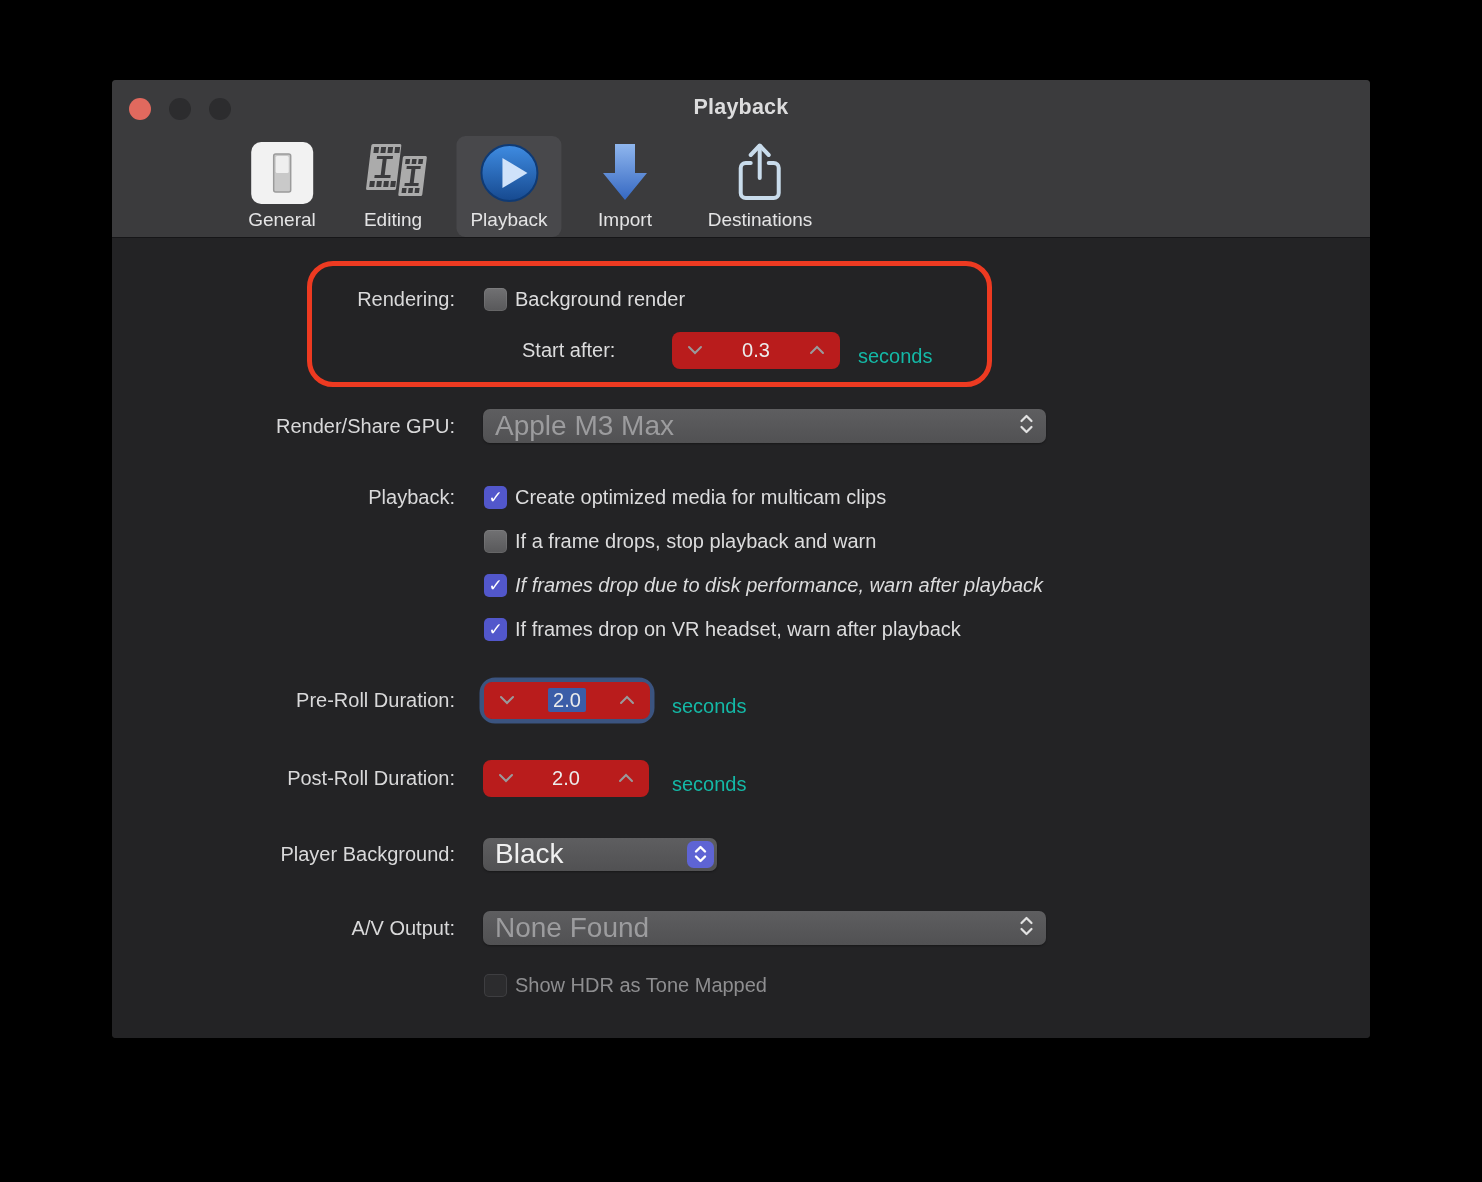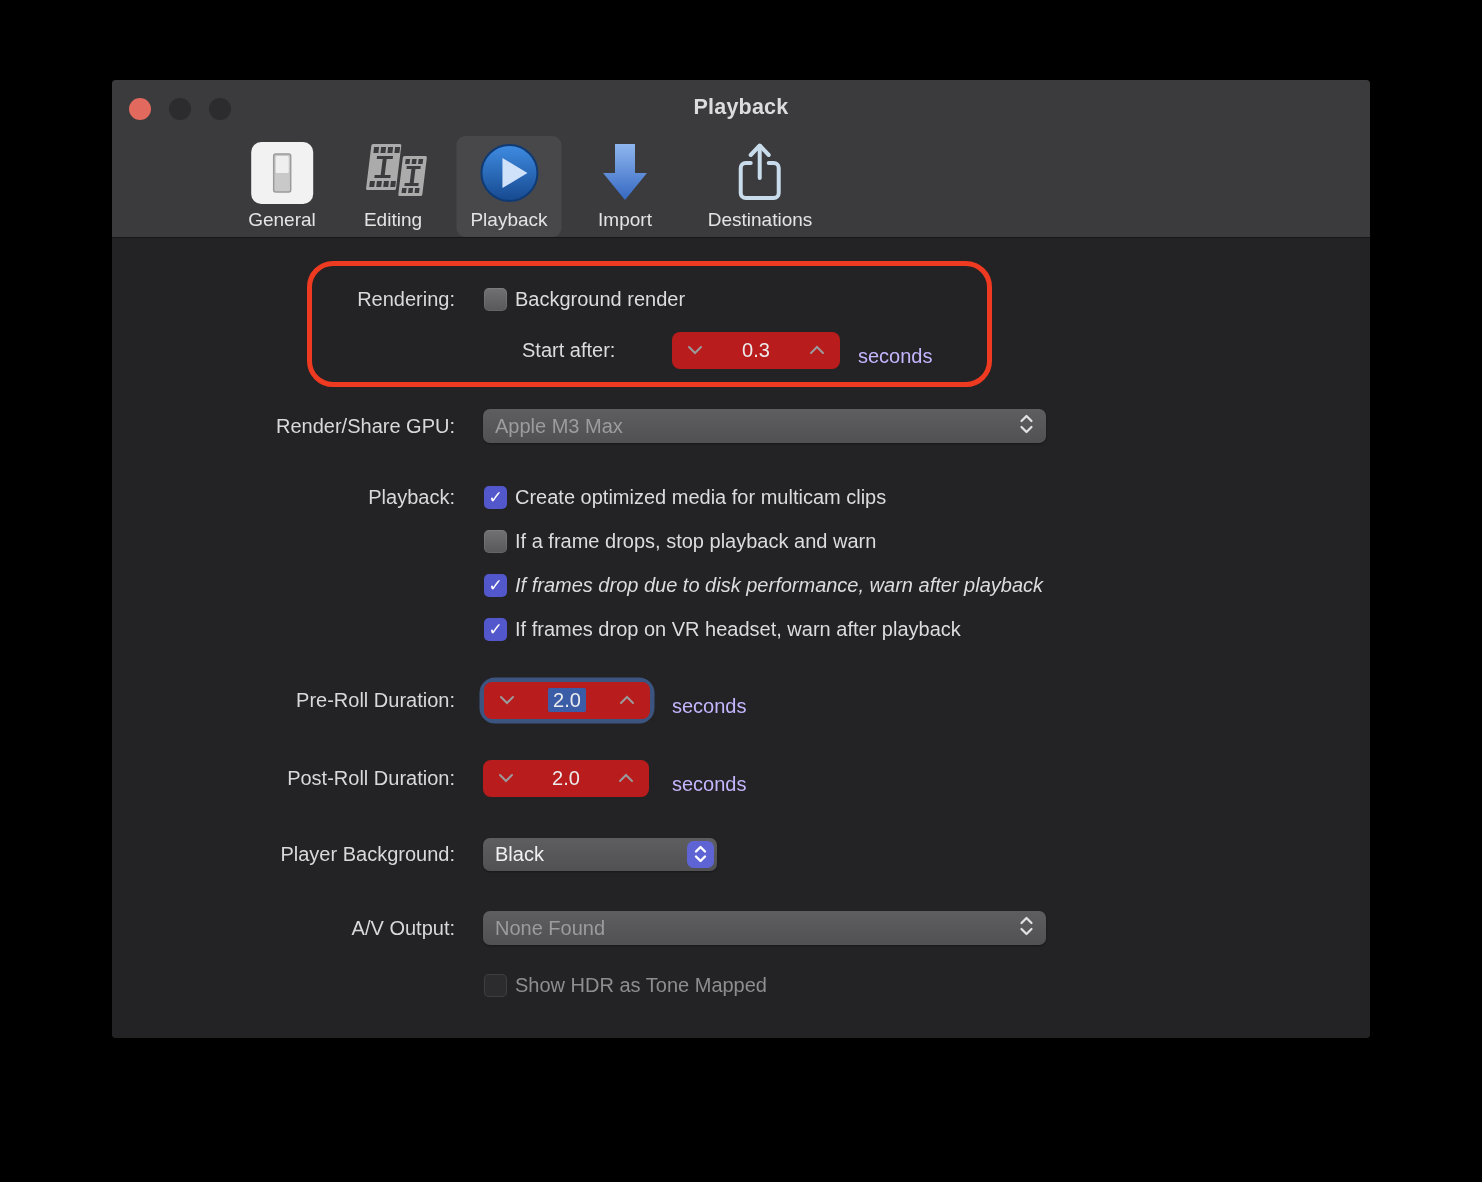--- a/index.html
+++ b/index.html
@@ -38,41 +38,41 @@
   
   .content { position:absolute; left:0; top:159px; width:100%; height:799px; background:#232325; }
   .row { position:absolute; left:0; width:100%; height:40px; display:flex; align-items:center; }
   .row-label {
     position:absolute; left:13px; width:330px; text-align:right;
     color:#d9d9da; font-size:20px;
   }
   .ctl { position:absolute; display:flex; align-items:center; }
   .opt-label { color:#dcdcdd; font-size:20px; margin-left:8px; white-space:nowrap; }
   .opt-label.disabled { color:#8e8e90; }
-  .unit { color:#c4b5fd; font-size:20px;margin-top:13px; }
+  .unit { color:#14b8a6; font-size:20px;margin-top:13px; }
 
   
   .checkbox { width:23px; height:23px; border-radius:5px; flex:0 0 auto;
     background:linear-gradient(#717173,#58585a); box-shadow:inset 0 0 0 1px rgba(255,255,255,.08);
     display:flex; align-items:center; justify-content:center; }
   .checkbox.checked { background:#5257cb; box-shadow:none; }
   .checkbox.checked::after { content:"✓"; color:#fff; font-size:17px; font-weight:bold; line-height:1; }
   .checkbox.disabled { background:#2c2c2e; box-shadow:inset 0 0 0 1px #3e3e41; }
 
   
   .stepper { display:flex; align-items:center; background:#b91c1c; border-radius:8px; height:37px; }
   .stepper .chev { width:46px; display:flex; align-items:center; justify-content:center; }
   .stepper .value { flex:1; text-align:center; color:#ececec; font-size:20px; }
   .focus-wrap { border-radius:11px; box-shadow:0 0 0 4.5px #3b5480; }
   .value .selhl { background:#3b5da8; padding:1px 5px; border-radius:2px; }
 
   
   .dropdown { display:flex; align-items:center; height:34px; border-radius:7px;
     background:linear-gradient(#5e5e60,#515153); padding:0 12px; box-shadow:0 1px 2px rgba(0,0,0,.35); }
-  .dropdown .dd-value { flex:1; font-size:20px; color:#f0f0f0; }
+  .dropdown .dd-value { flex:1; font-size:28px; color:#f0f0f0; }
   .dropdown.disabled .dd-value { color:#9c9c9e; }
   .accent-btn { width:27px; height:27px; border-radius:6.5px; background:#5e64d4;
     display:flex; align-items:center; justify-content:center; flex:0 0 auto; }
 
   
   .annotation {
     position:absolute; left:195px; top:22px; width:685px; height:126px;
     border:5px solid #ed3a21; border-radius:26px; pointer-events:none; z-index:9;
   }
 </style>

